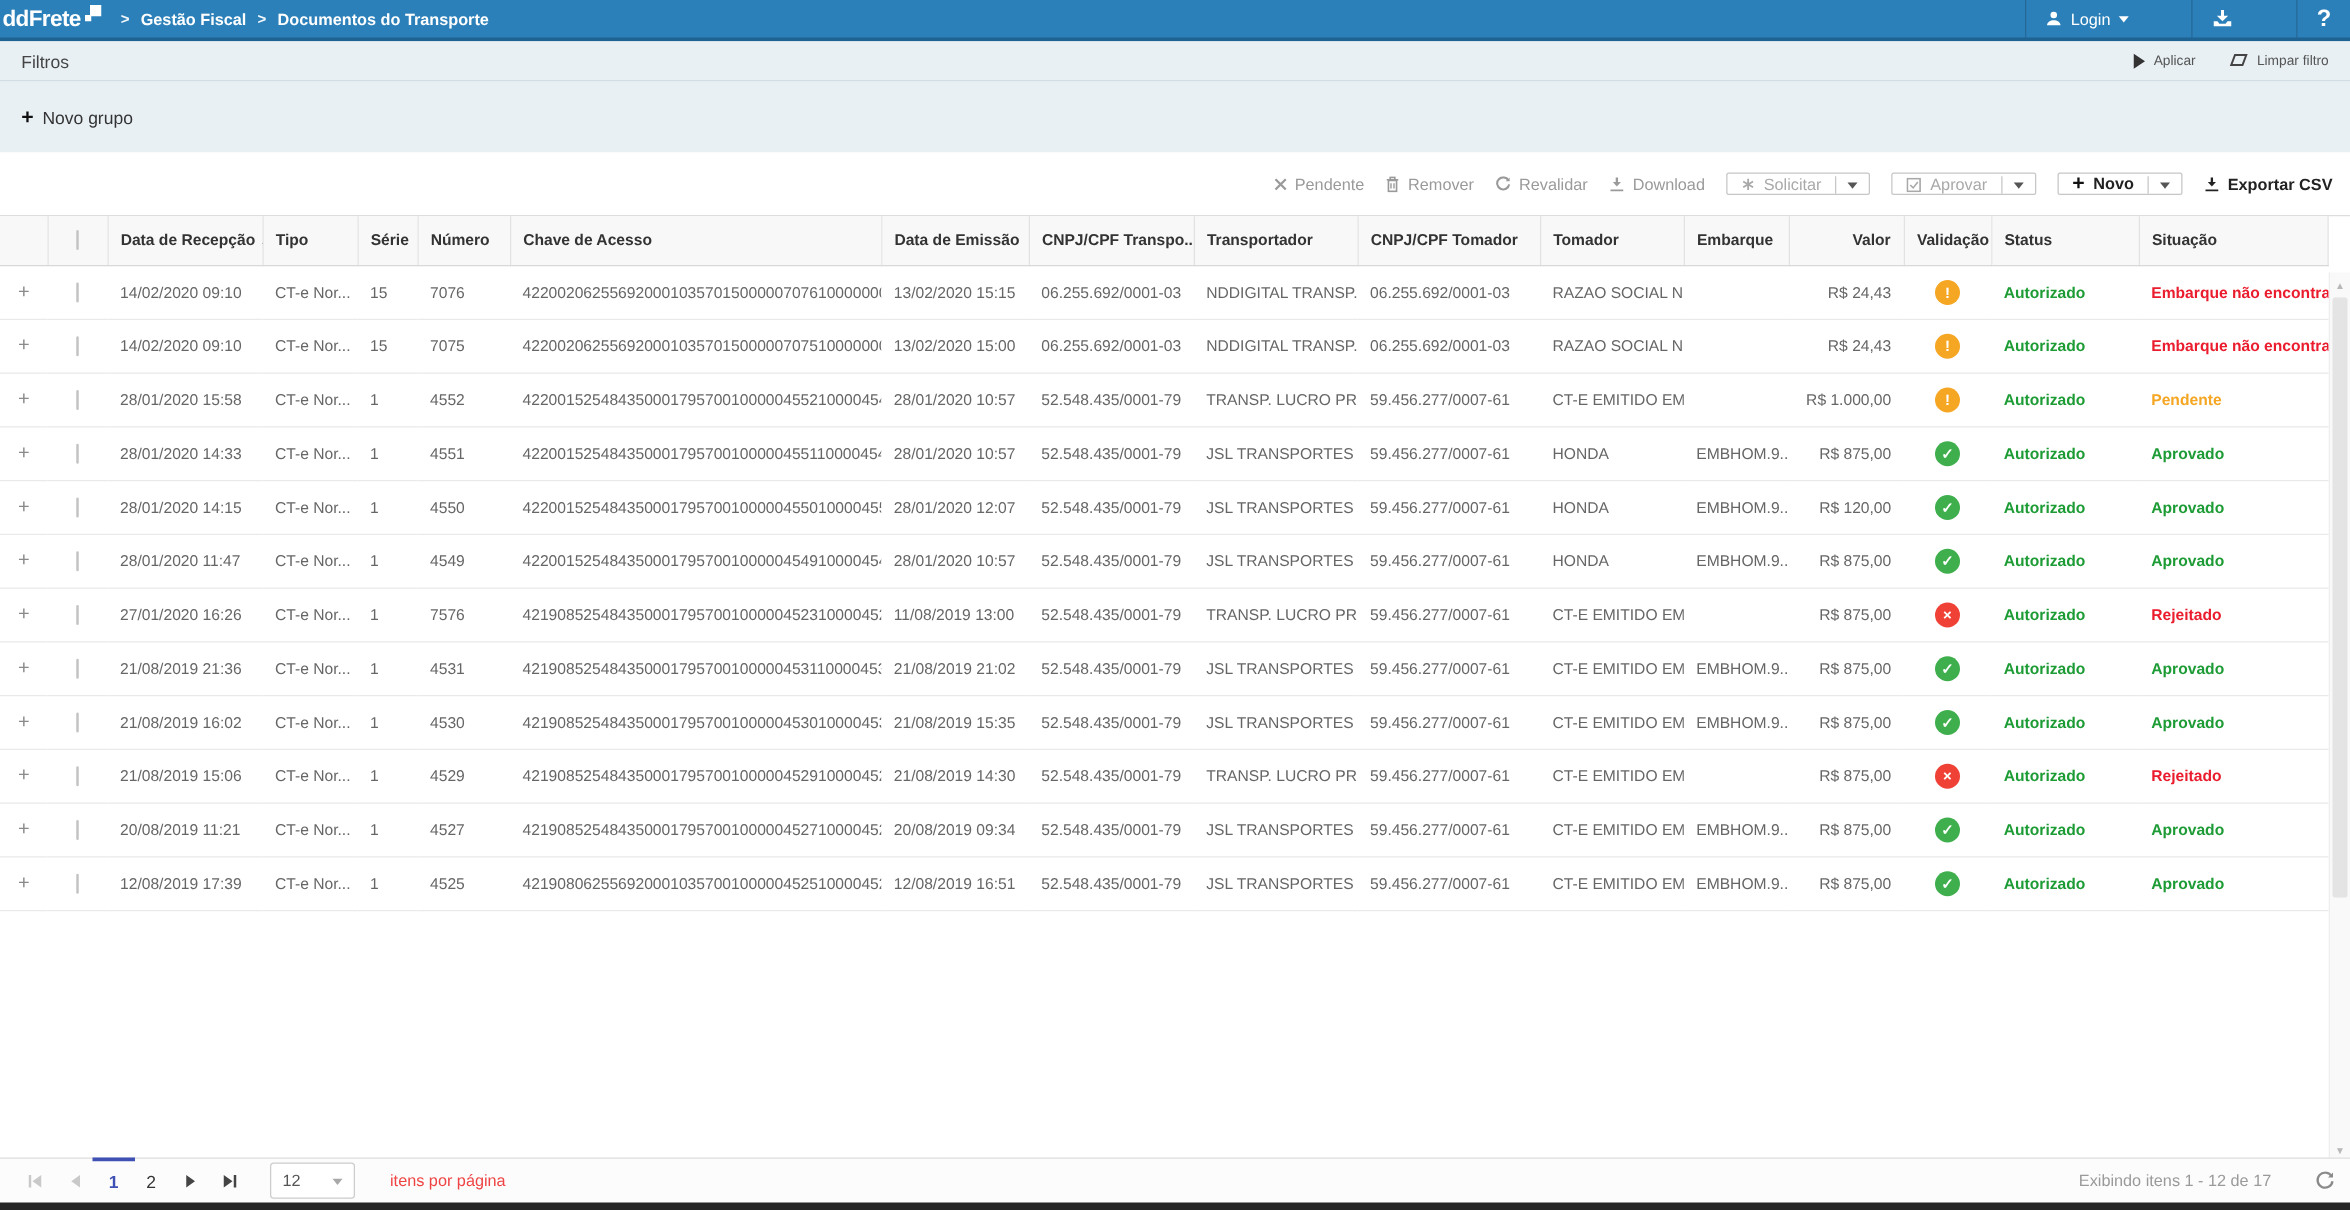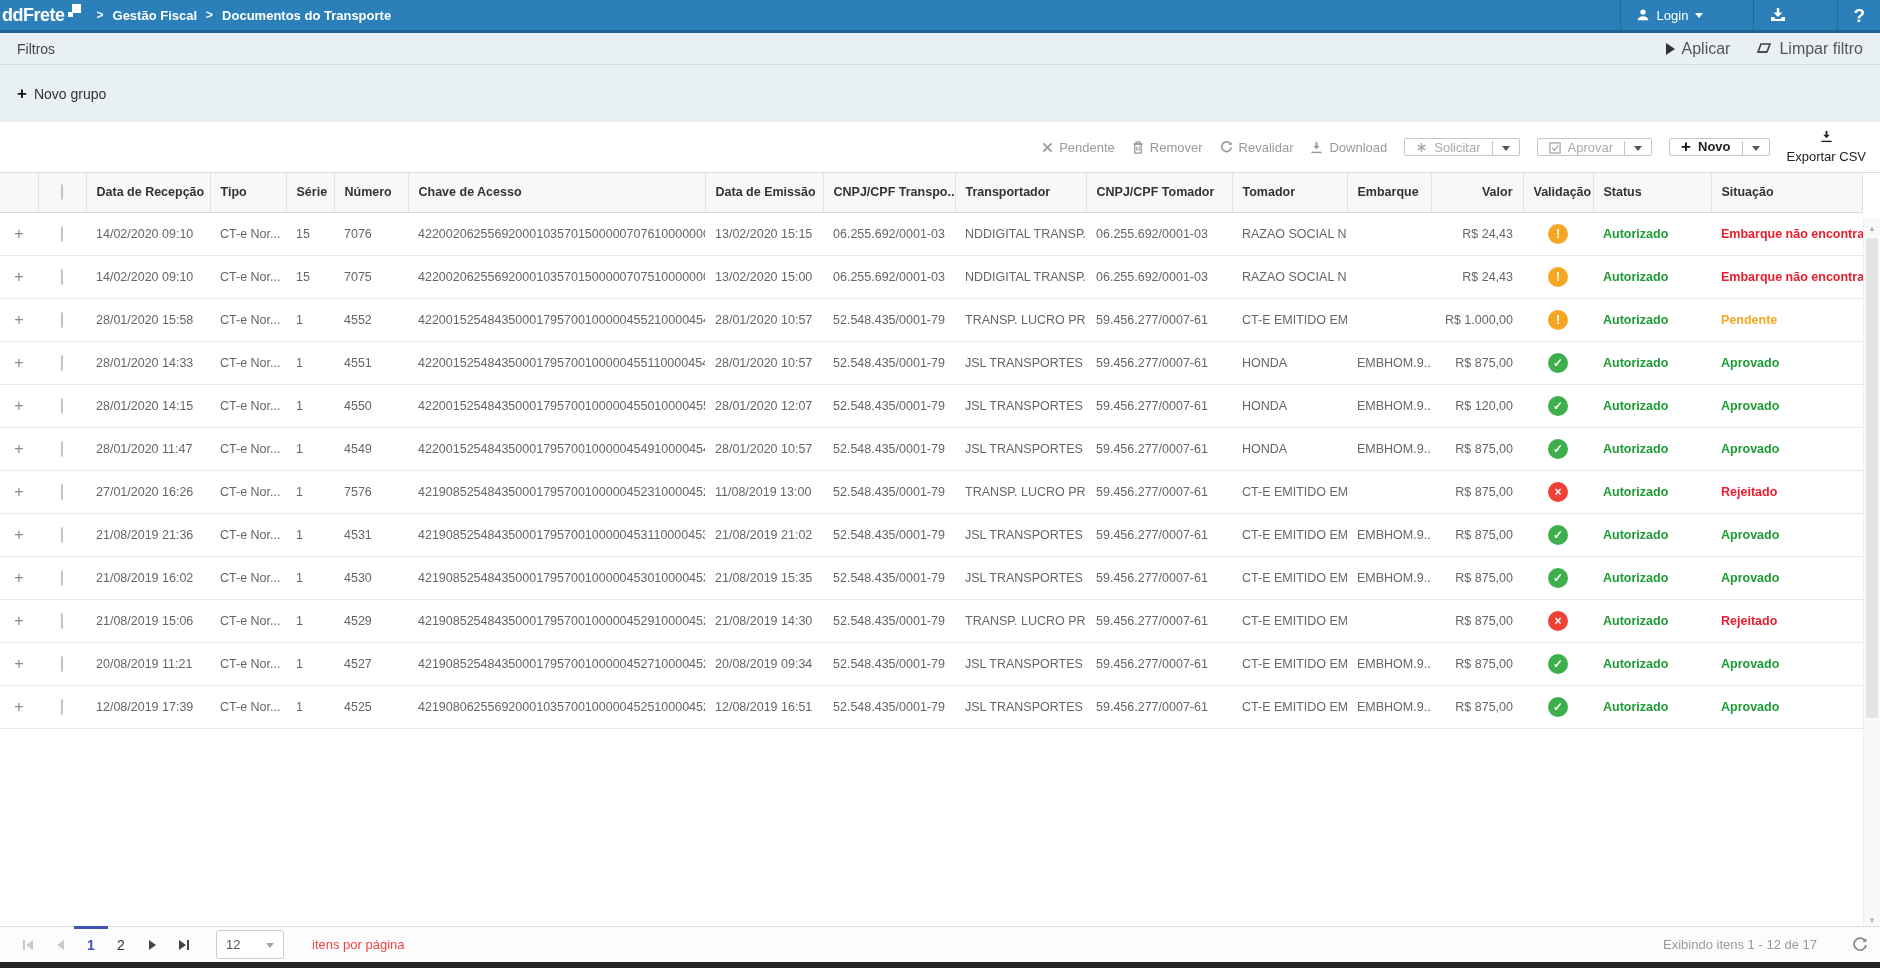--- a/index.html
+++ b/index.html
@@ -19,36 +19,36 @@
   .top-right { margin-left:auto; display:flex; align-items:stretch; height:100%;gap:35px; }
   .top-item { display:flex; align-items:center; padding:0 15px; border-left:1px solid rgba(0,0,0,.18); gap:7px; font-size:13px; cursor:pointer; }
   .help-q { font-size:19px; font-weight:bold; line-height:1; }
   .chev-dn { width:0; height:0; border:4px solid transparent; border-top:5px solid #fff; margin-top:4px; }
 
   
   .filters { background:#e8f0f4; }
   .filters-head { display:flex; align-items:center; height:32px; padding:0 17px; border-bottom:1px solid #d2dde3; }
   .filters-title { font-size:14px; color:#444; }
   .filters-actions { margin-left:auto; display:flex; gap:26px; }
-  .filter-action { display:flex; align-items:center; gap:7px; font-size:16px; color:#555; cursor:pointer; }
+  .filter-action { display:flex; align-items:center; gap:7px; font-size:11px; color:#555; cursor:pointer; }
   .play-tri { width:0; height:0; border:6px solid transparent; border-left:9px solid #333; border-right:0; }
   .filters-body { height:57px; display:flex; align-items:center; padding:0 17px; }
   .novo-grupo { display:flex; align-items:center; gap:7px; font-size:14px; color:#333; cursor:pointer; }
   .plus-bold { font-size:17px; font-weight:bold; color:#111; line-height:1; }
 
   
   .toolbar { display:flex; justify-content:flex-end; align-items:center; gap:17px; height:50px; padding:0 14px; background:#fff; }
   .tool-link { display:flex; align-items:center; gap:6px; font-size:13px; color:#9a9a9a; cursor:pointer; }
   .btn-group { display:flex; border:1px solid #c6c6c6; border-radius:2px; height:18px; background:#fff; align-items:flex-end; }
   .btn-main { display:flex; align-items:center; gap:7px; padding:0 11px; font-size:13px; cursor:pointer; }
   .btn-caret { display:flex; align-items:center; padding:0 9px; border-left:1px solid #c6c6c6; cursor:pointer; }
   .caret { width:0; height:0; border:4px solid transparent; border-top:5px solid #555; margin-top:5px; }
   .btn-group.disabled .btn-main { color:#a9a9a9; }
   .btn-group.novo .btn-main { color:#222; font-weight:bold; }
-  .export-link { display:flex; align-items:center; gap:6px; font-size:13px; color:#222; font-weight:normal; cursor:pointer;flex-direction:column; }
+  .export-link { display:flex; align-items:center; gap:6px; font-size:13px; color:#222; font-weight:bold; cursor:pointer; }
 
   
   .grid { border-top:1px solid #ddd; }
   table { border-collapse:collapse; table-layout:fixed; width:1863px; font-size:12.5px; color:#666; }
   thead th { height:39px; background:#f8f8f8; border-right:1px solid #e2e2e2; border-bottom:1px solid #d8d8d8;
              font-weight:bold; color:#333; text-align:left; padding:0 10px; font-size:12.5px; white-space:nowrap; overflow:hidden; cursor:pointer; }
   tbody td { height:43px; border-bottom:1px solid #e9e9e9; padding:0 10px; white-space:nowrap; overflow:hidden; }
   .c { text-align:center; }
   .r { text-align:right; }
   .expand-ic { color:#8a8a8a; font-size:16px; line-height:1; cursor:pointer; display:inline-block; }

